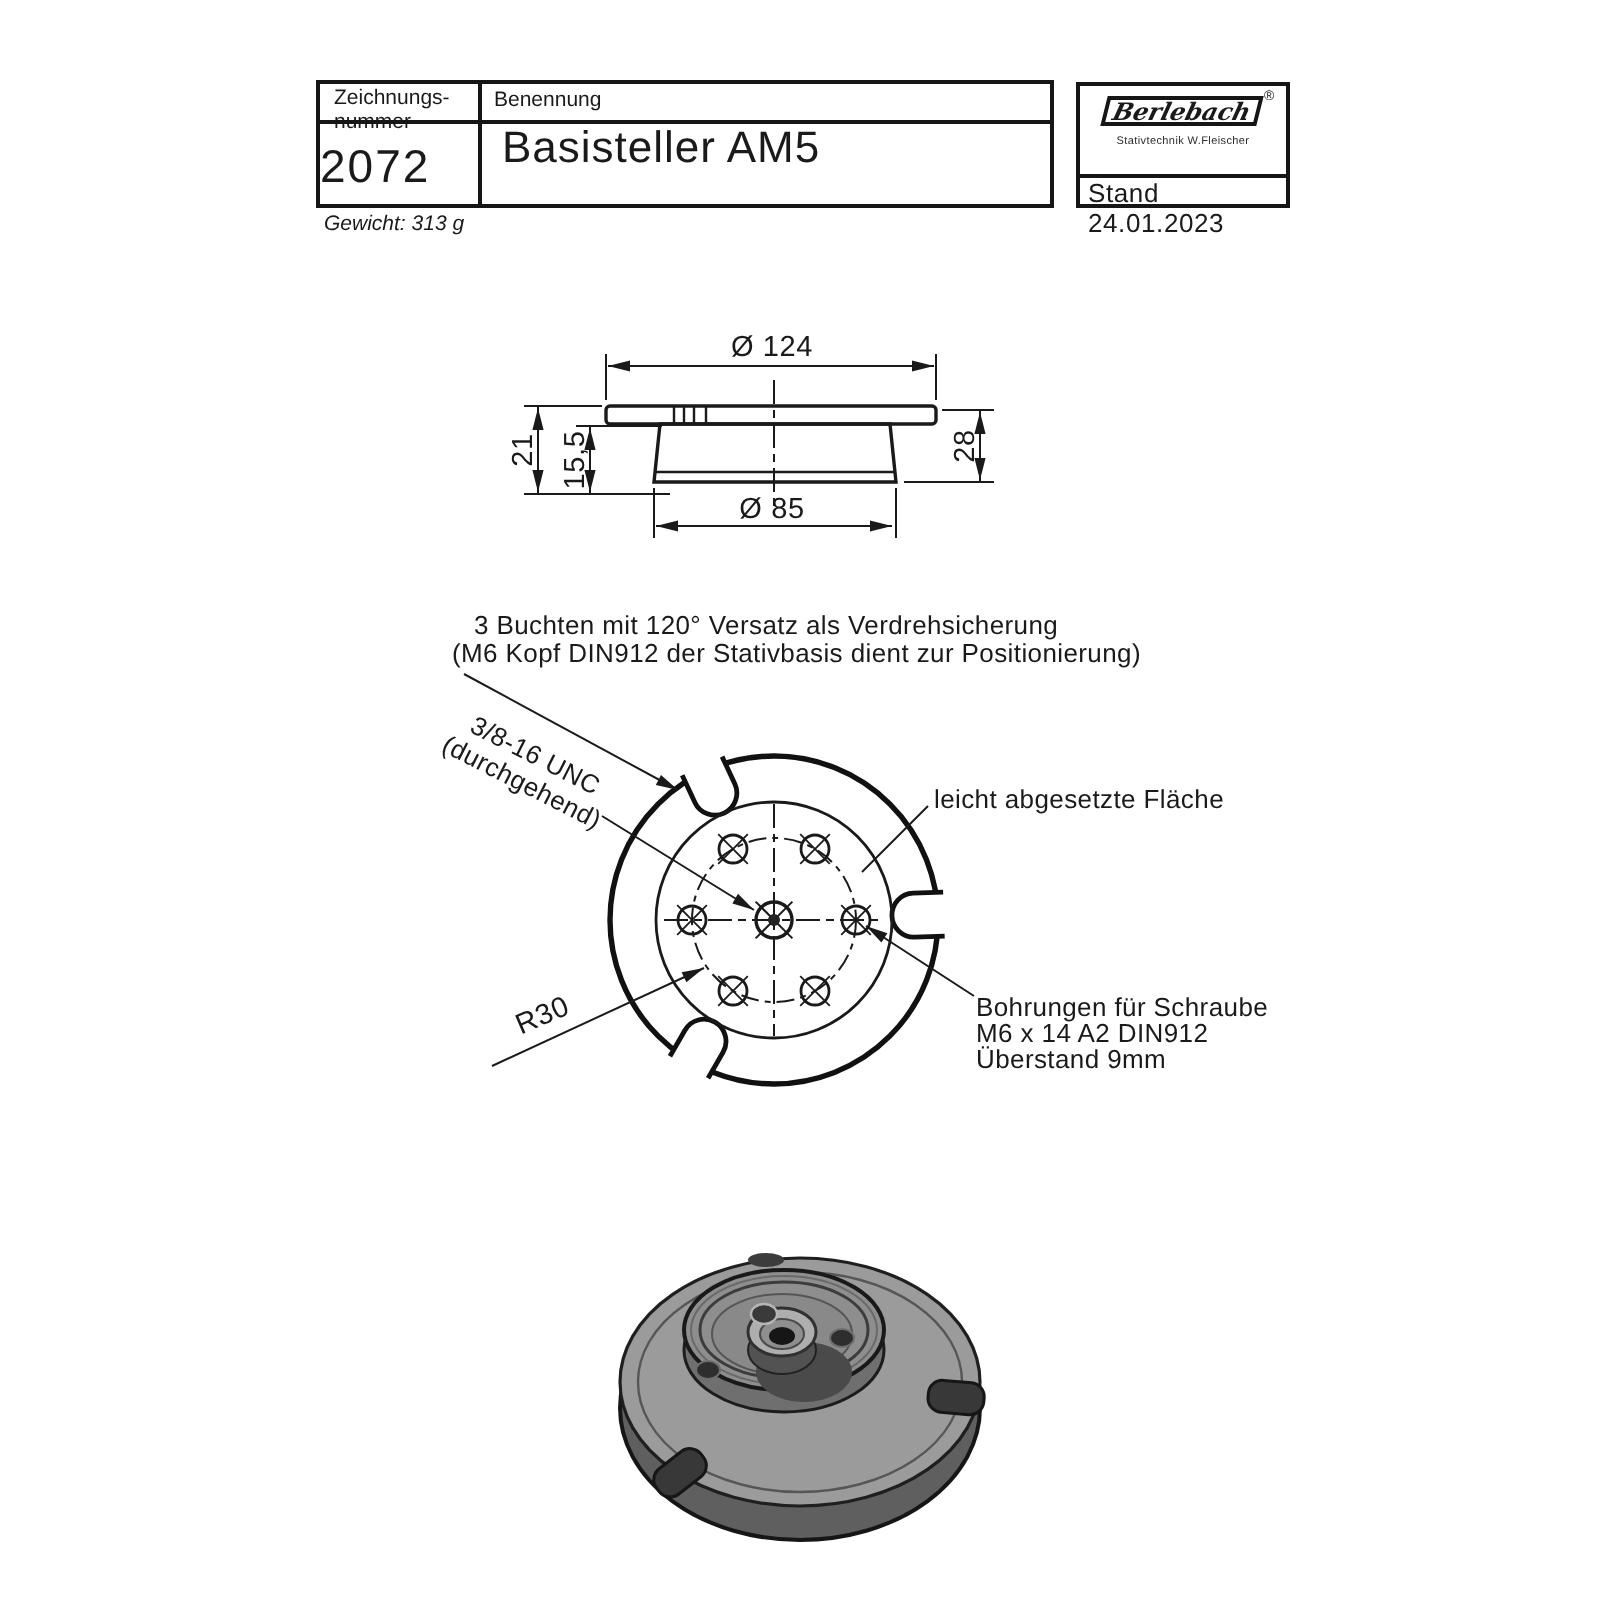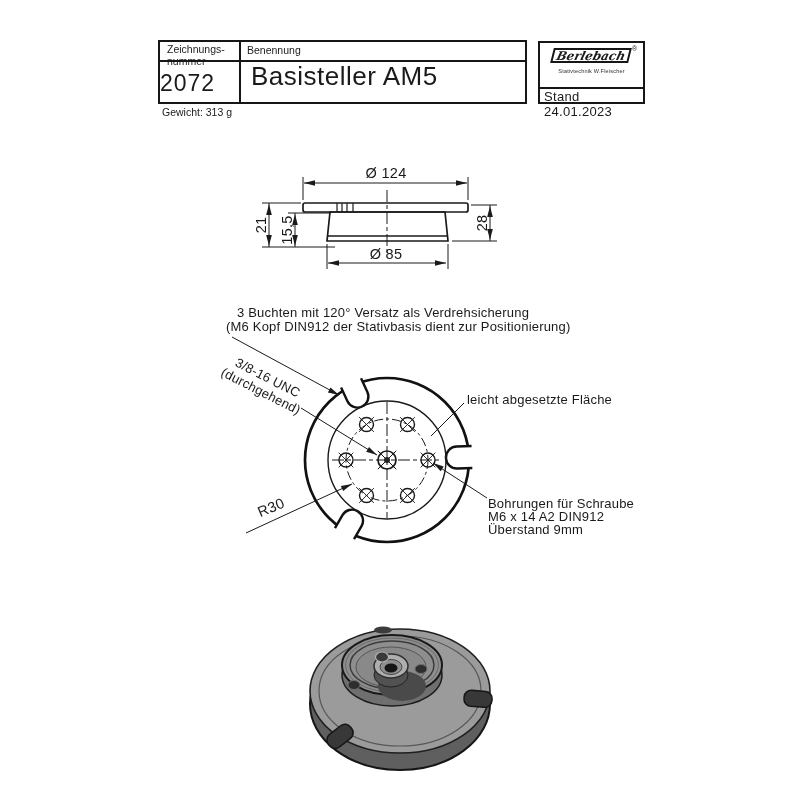--- a/index.html
+++ b/index.html
@@ -8,31 +8,31 @@
     font-family:"Liberation Sans", sans-serif;color:#1a1a1a;
   }
   .abs{position:absolute;}
   
   #tb-main{left:158px;top:40px;width:369px;height:64px;border:2px solid #161616;box-sizing:border-box;background:#fff;}
   #tb-vline{left:79px;top:0;bottom:0;width:2px;background:#161616;}
   #tb-hline{left:0;right:0;top:18px;height:2px;background:#161616;}
   #tb-numlabel{left:7px;top:1px;font-size:10.5px;line-height:1.15;white-space:pre-line;}
   #tb-number{left:0;top:28px;width:79px;text-align:left;font-size:23px;letter-spacing:1px;}
   #tb-namelabel{left:87px;top:2px;font-size:10.5px;}
-  #tb-title{left:91px;top:19px;font-size:26px;letter-spacing:0.5px;}
+  #tb-title{left:91px;top:19px;font-size:22px;letter-spacing:0.5px;}
   #tb-subtitle{left:91px;top:47px;font-size:13.5px;white-space:pre;letter-spacing:0.3px;}
   #tb-right{left:538px;top:41px;width:107px;height:63px;border:2px solid #161616;box-sizing:border-box;background:#fff;}
   #tb-right-hline{left:0;right:0;top:44px;height:2px;background:#161616;}
   #logo-skew{left:12px;top:5px;width:78px;height:15px;border:2px solid #161616;transform:skewX(-14deg);
     display:flex;align-items:center;justify-content:center;box-sizing:border-box;}
   #logo-skew span{font-family:"DejaVu Serif", serif;font-style:italic;font-weight:bold;font-size:12px;}
   #logo-reg{left:92px;top:2px;font-size:7px;}
   #logo-tag{left:0;top:25px;width:100%;text-align:center;font-size:5.5px;color:#2c2c2c;letter-spacing:0.2px;}
   #tb-stand{left:4px;top:46px;font-size:13px;letter-spacing:0.3px;}
-  #tb-weight{left:162px;top:106px;font-size:10.5px;}
+  #tb-weight{left:162px;top:106px;font-size:10.5px;font-style:italic;}
   
   #drawing-svg{position:absolute;left:0;top:0;}
   text{fill:#1a1a1a;}
   .note{font-size:13px;letter-spacing:0.2px;}
   .dim{font-size:14.5px;letter-spacing:0.3px;}
   .thin{stroke:#1a1a1a;stroke-width:1;fill:none;}
   .outline{stroke:#1a1a1a;stroke-width:1.7;fill:none;}
 </style>
 </head>
 <body>

